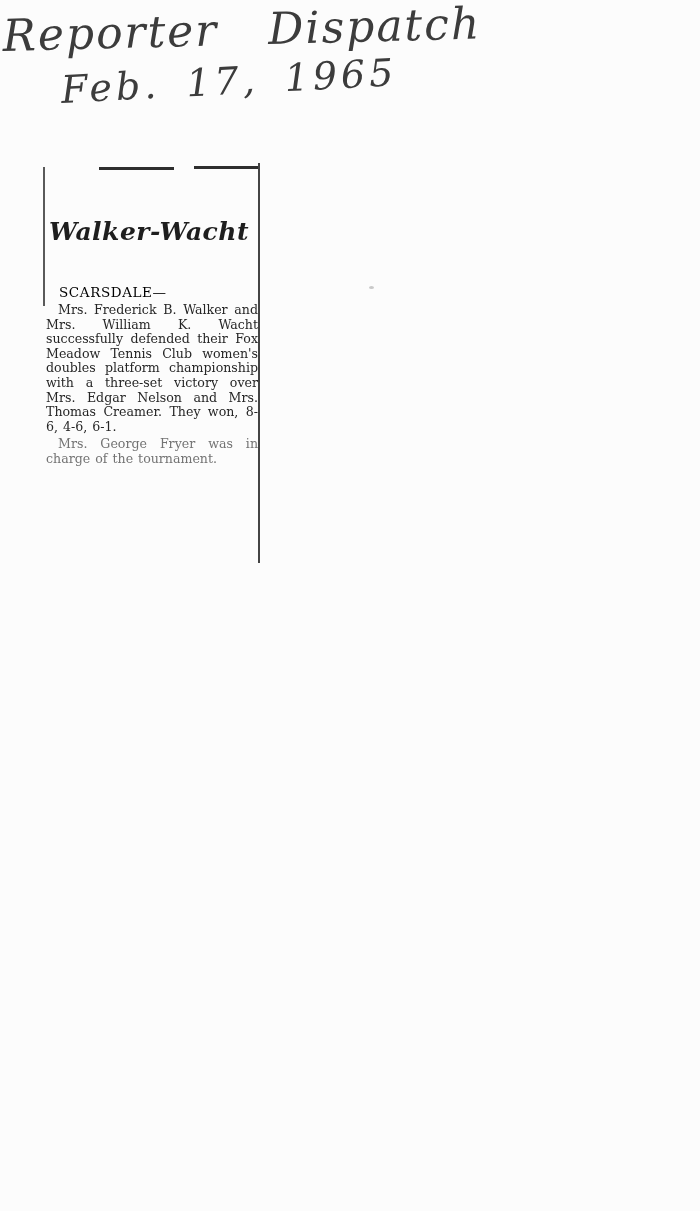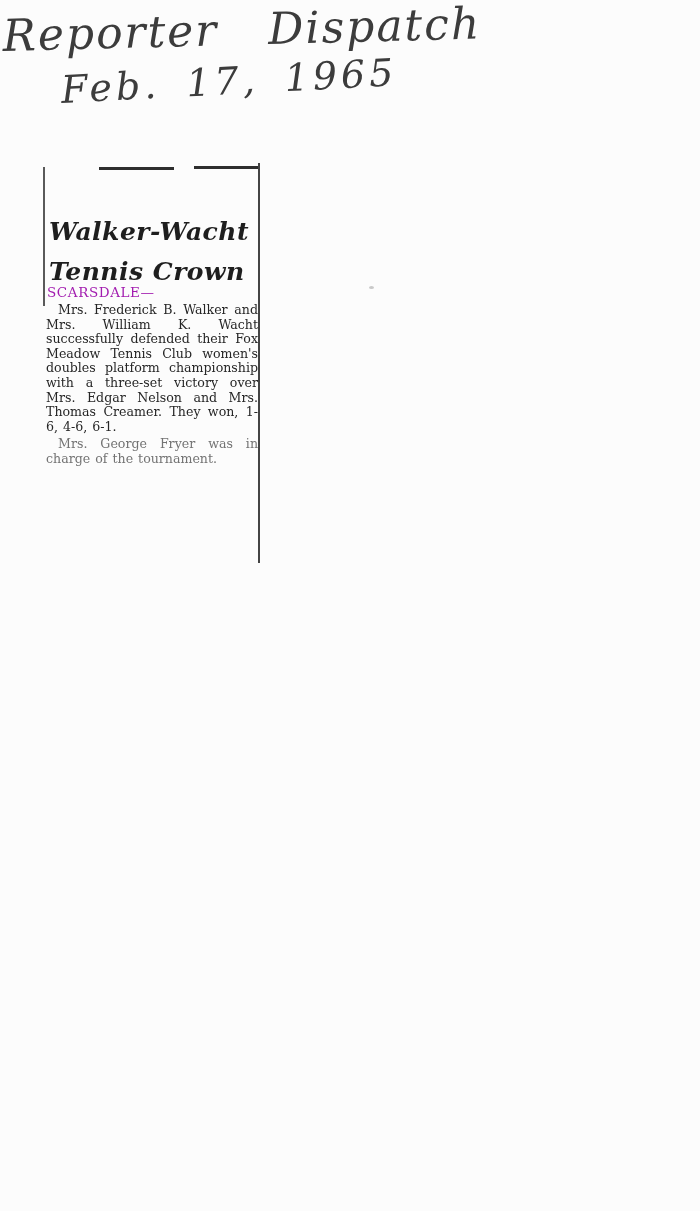--- a/index.html
+++ b/index.html
@@ -64,25 +64,25 @@
     font-weight: bold;
     font-style: italic;
     font-size: 25px;
     line-height: 40px;
     color: #1e1e1e;
     letter-spacing: 0.5px;
     margin-top: 40px;
   }
   .dateline {
     position: absolute;
-    left: 47px;
+    left: 59px;
     top: 284px;
     font-size: 13.5px;
     letter-spacing: 0.6px;
-    color: #a21caf;
+    color: #000000;
   }
   .body-copy {
     position: absolute;
     left: 46px;
     top: 303px;
     width: 212px;
   }
   .body-copy p {
     margin: 0 0 3px 0;
     font-family: "DejaVu Serif", serif;
@@ -116,25 +116,24 @@
   <div class="handwriting hw-line1">Reporter Dispatch</div>
   <div class="handwriting hw-line2">Feb. 17, 1965</div>
 
   <div class="rule rule-top-a"></div>
   <div class="rule rule-top-b"></div>
   <div class="rule rule-left"></div>
   <div class="rule rule-right"></div>
 
   <div class="headline">
     <div>Walker-Wacht</div>
-    <div>Tennis Crown</div>
   </div>
 
   <div class="dateline">SCARSDALE—</div>
 
   <div class="body-copy">
-    <p>Mrs. Frederick B. Walker and Mrs. William K. Wacht successfully defended their Fox Meadow Tennis Club women's doubles platform championship with a three-set victory over Mrs. Edgar Nelson and Mrs. Thomas Creamer. They won, 1-6, 4-6, 6-1.</p>
+    <p>Mrs. Frederick B. Walker and Mrs. William K. Wacht successfully defended their Fox Meadow Tennis Club women's doubles platform championship with a three-set victory over Mrs. Edgar Nelson and Mrs. Thomas Creamer. They won, 8-6, 4-6, 6-1.</p>
     <p class="emphasis">Mrs. George Fryer was in charge of the tournament.</p>
   </div>
 
   <div class="ink-speck"></div>
 
 </div>
 
 </body></html>

